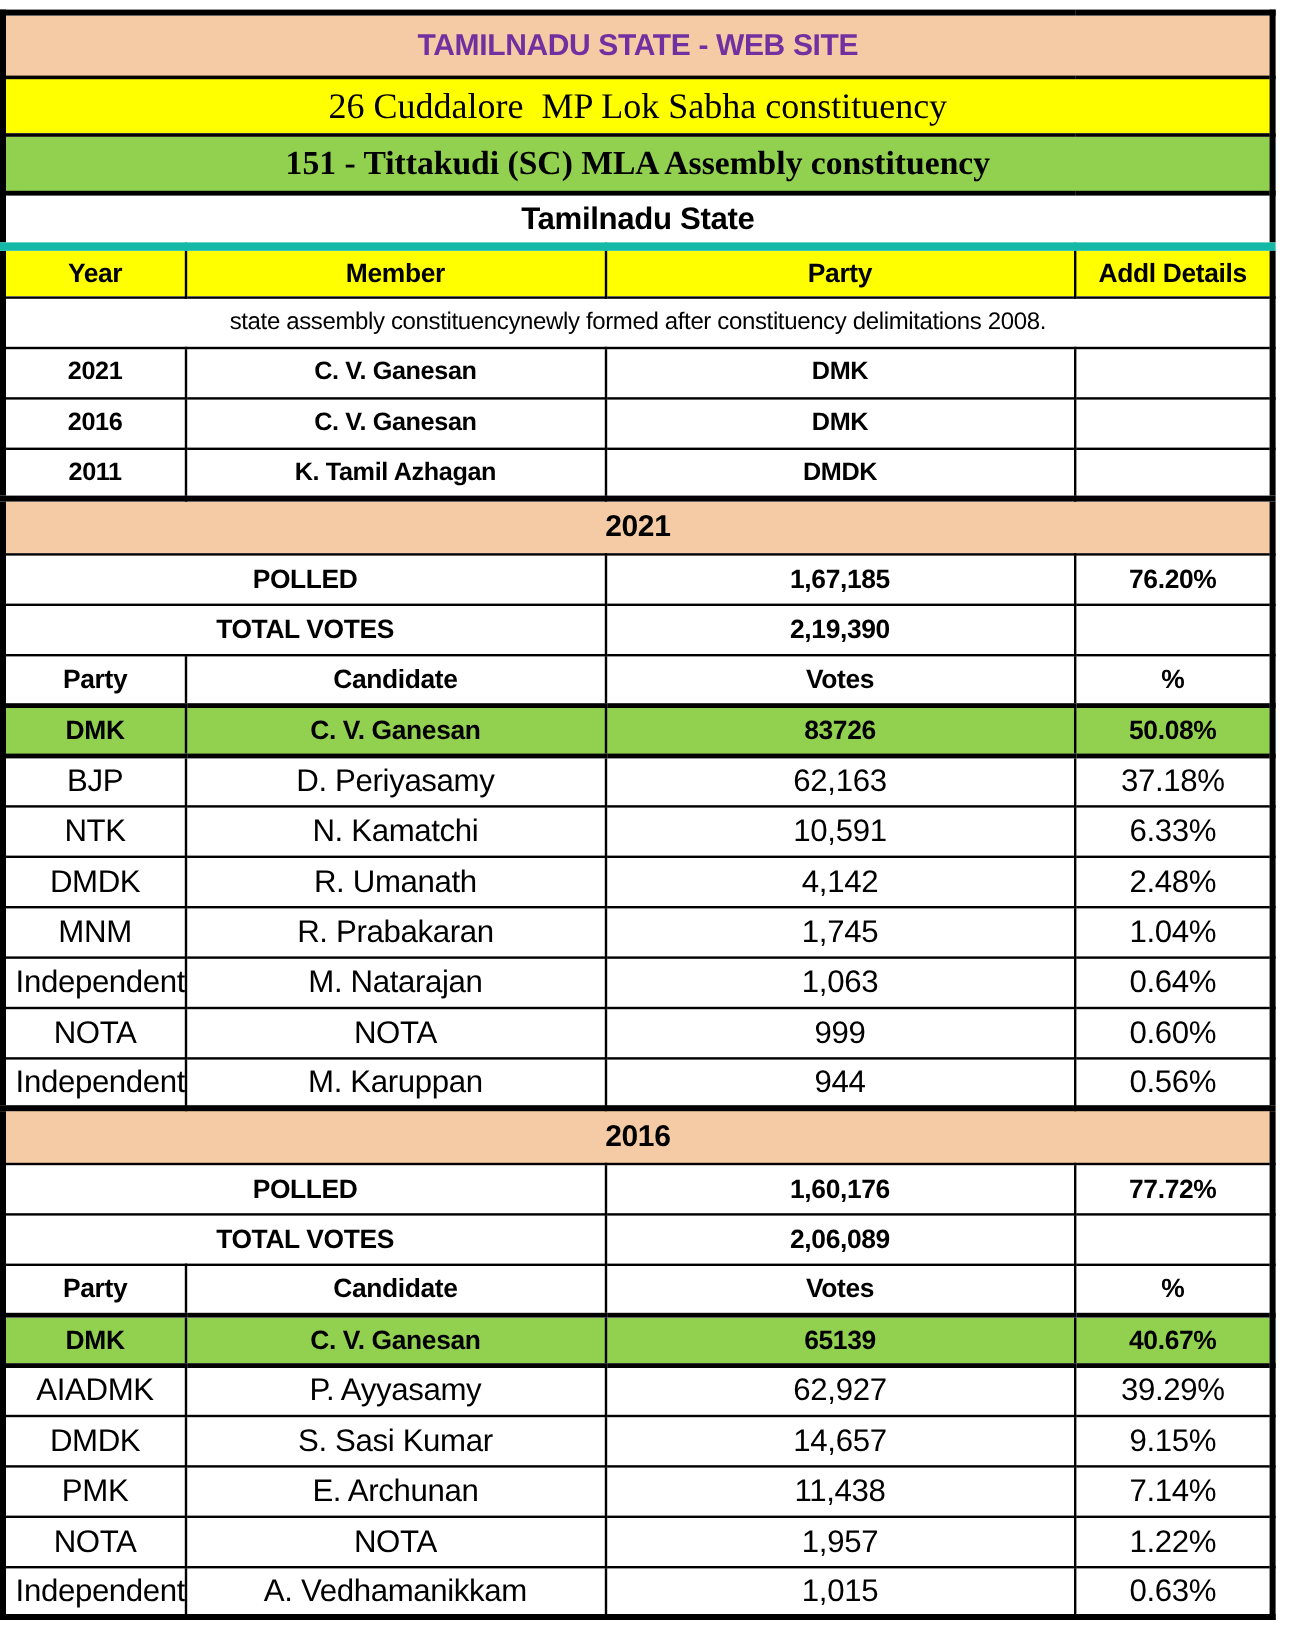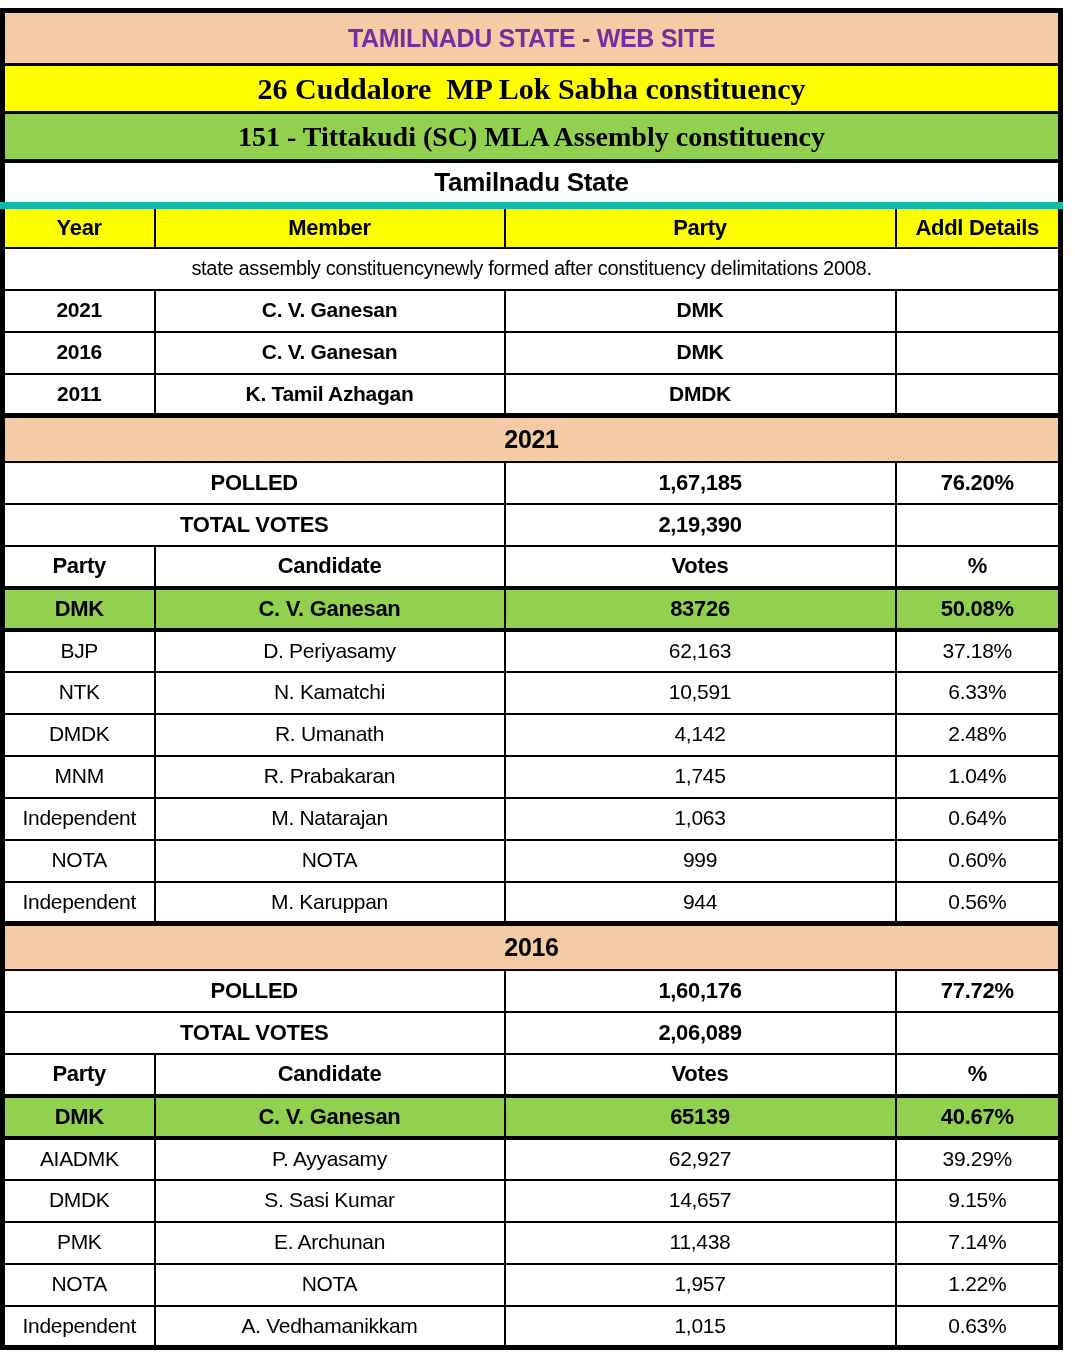--- a/index.html
+++ b/index.html
@@ -42,21 +42,21 @@
     background: var(--peach);
     color: var(--purple);
     font-weight: bold;
     font-size: 25px;
     height: 54px;
     border-bottom: 3px solid #000;
   }
   tr.mp-row td {
     background: var(--yellow);
     font-family: "Liberation Serif", serif;
-    font-weight: bold;
+    font-weight: normal;
     font-size: 30px;
     height: 48px;
     letter-spacing: 0;
     border-bottom: 3px solid #000;
     white-space: pre;
   }
   tr.mla-row td {
     background: var(--green);
     font-family: "Liberation Serif", serif;
     font-weight: bold;
@@ -101,21 +101,21 @@
     border-bottom: 4px solid #000;
   }
   tr.winner-row td {
     background: var(--green);
     font-weight: bold;
     font-size: 22px;
     border-bottom: 4px solid #000;
   }
   tr.data-row td {
     font-weight: normal;
-    font-size: 21px;
+    font-size: 26px;
   }
 </style>
 </head>
 <body>
 
 <div class="sheet">
   <table class="results">
     <colgroup>
       <col style="width:152px">
       <col style="width:350px">

